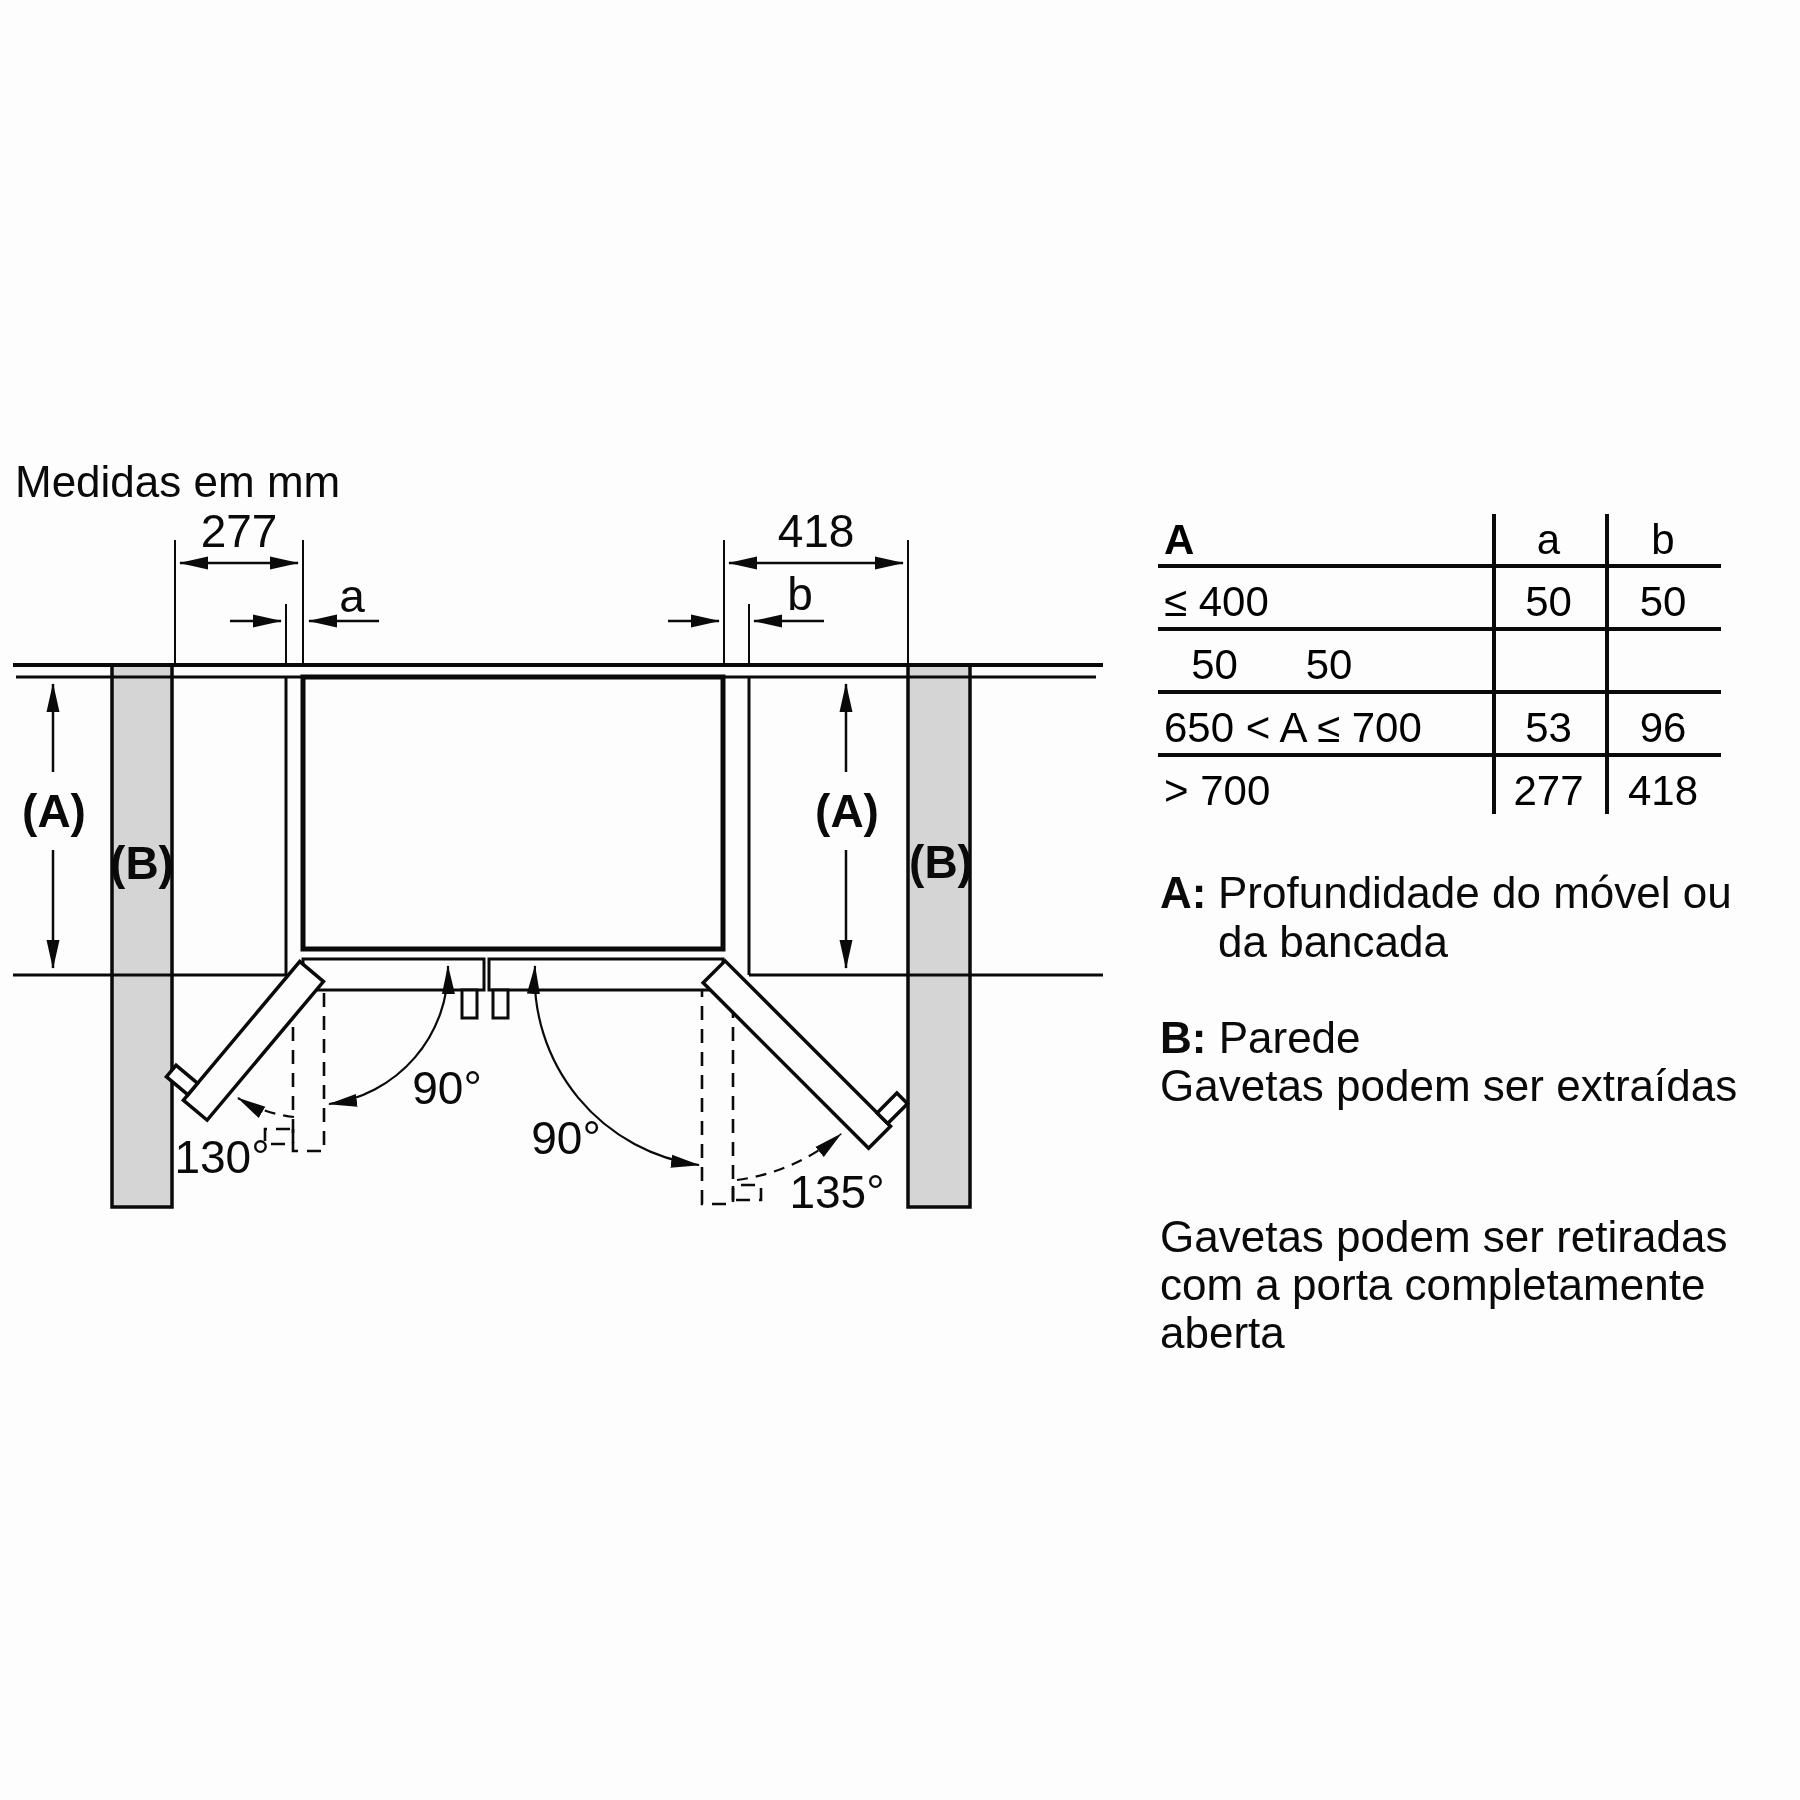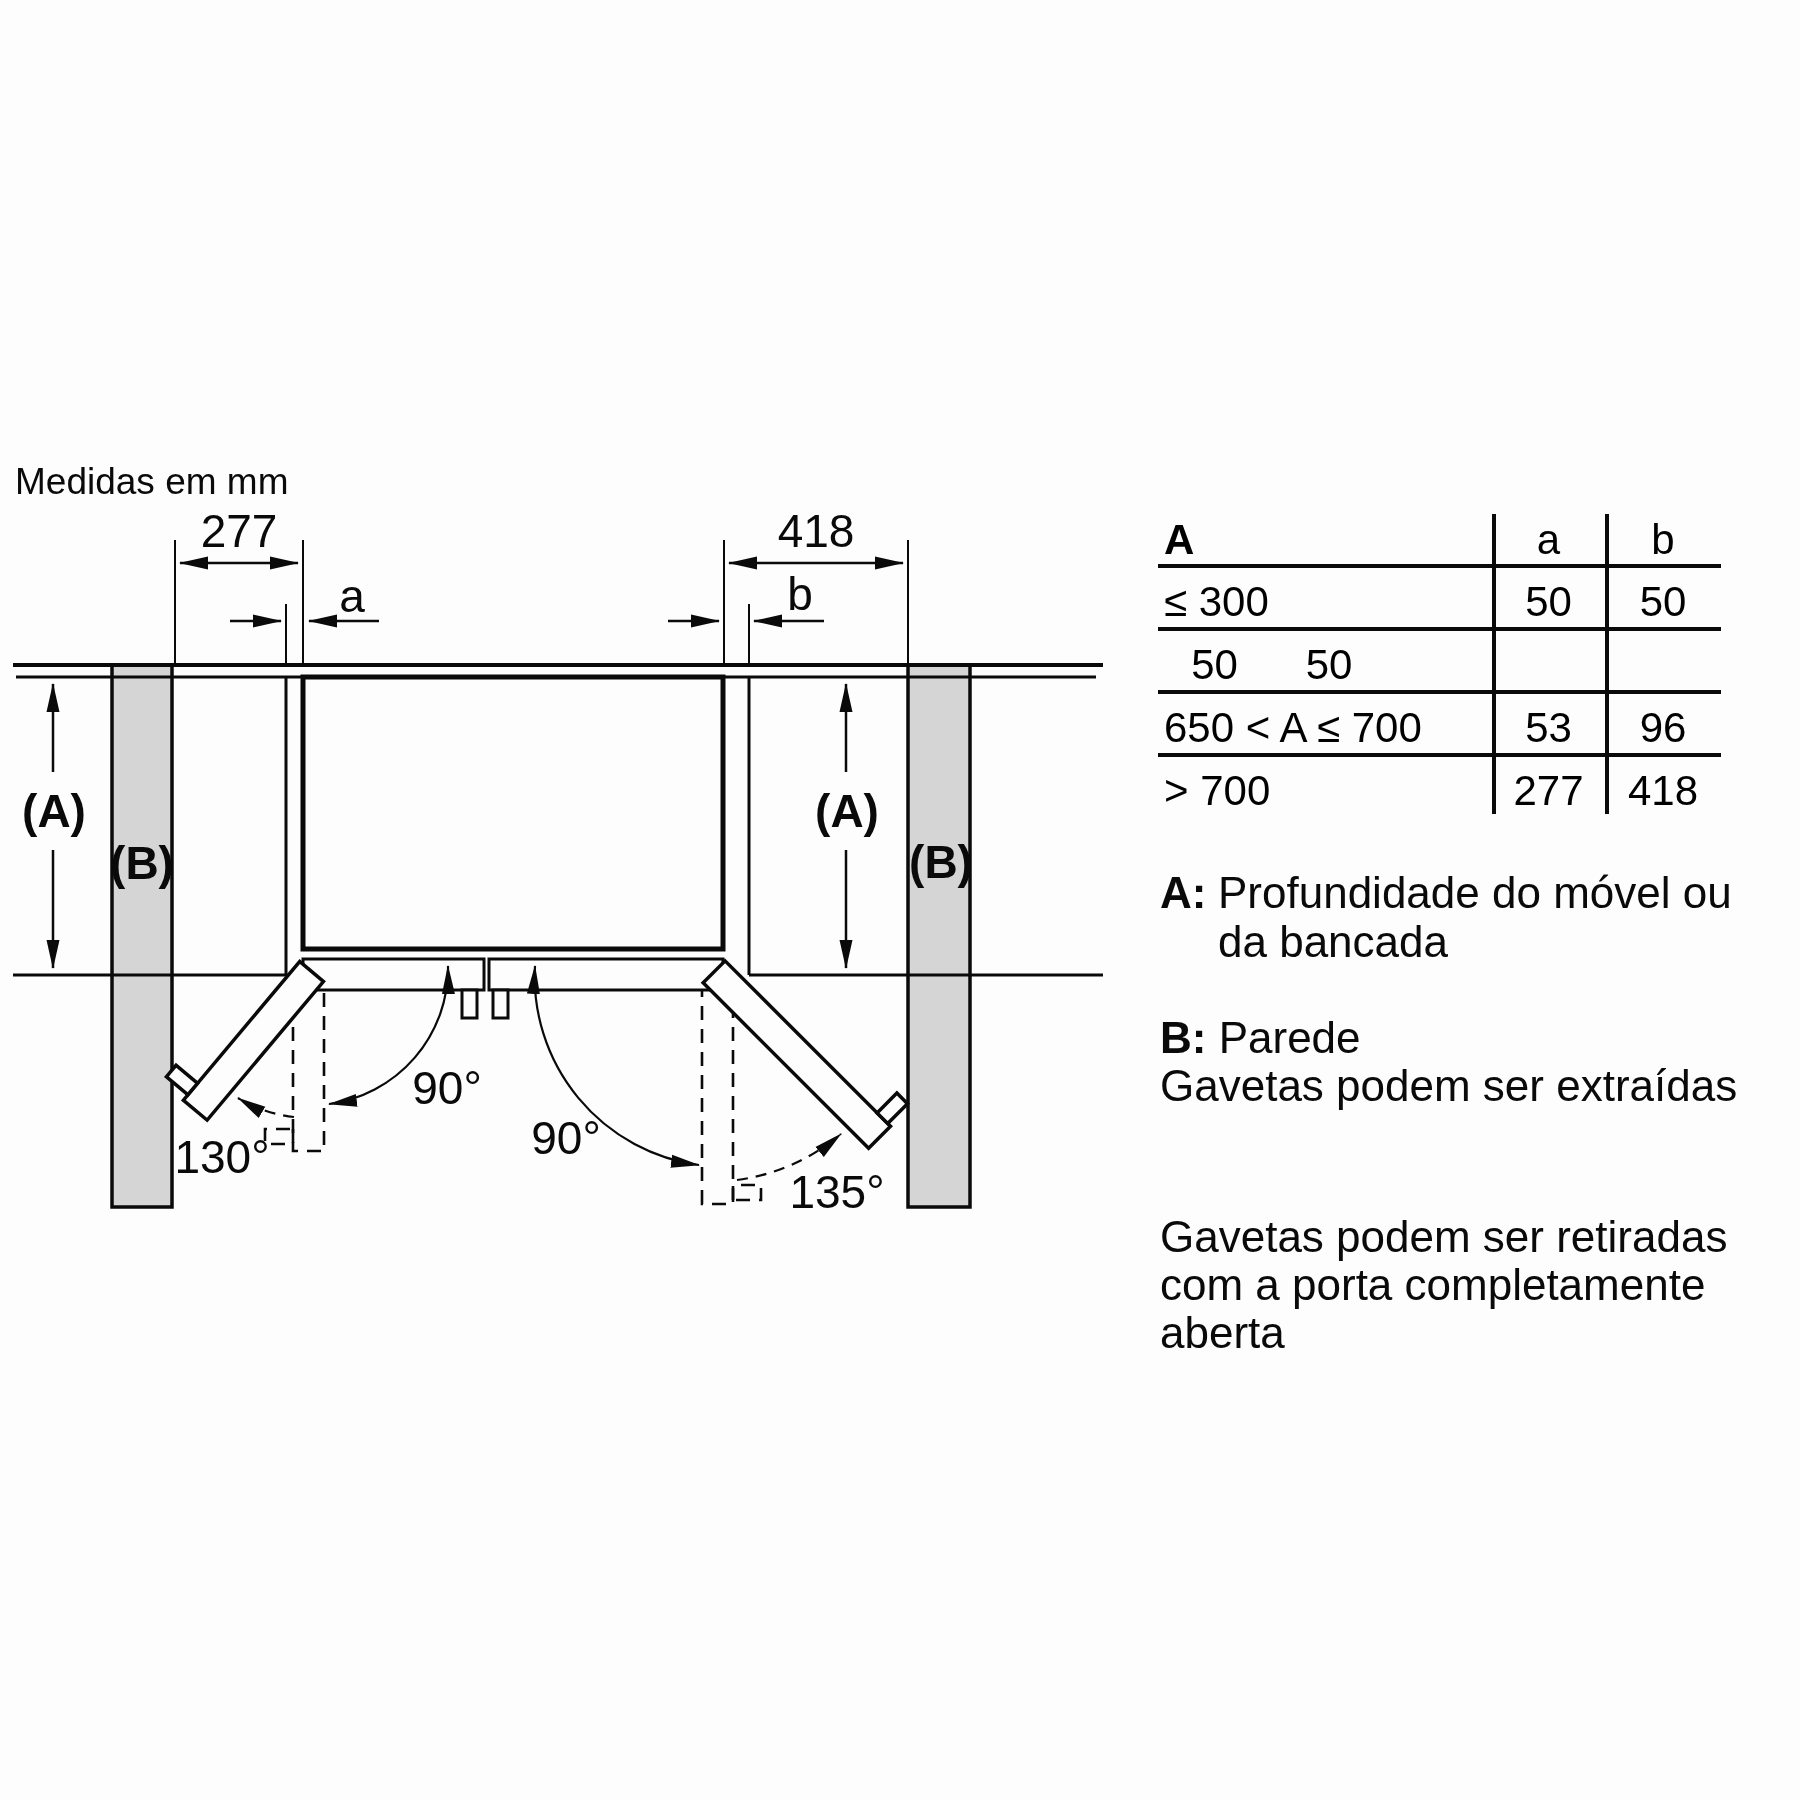--- a/index.html
+++ b/index.html
@@ -3,21 +3,21 @@
 <meta charset="utf-8">
 <style>
   html,body { margin:0; padding:0; }
   body { font-family: "Liberation Sans", sans-serif; background:#fff; }
   #canvas {
     position:relative; width:1800px; height:1800px;
     background:#fdfdfd; overflow:hidden; color:#000;
   }
   .title {
     position:absolute; left:15px; top:459px;
-    font-size:37px; line-height:46px; color:#0a0a0a; white-space:nowrap;
+    font-size:44px; line-height:46px; color:#0a0a0a; white-space:nowrap;
   }
   
   #diagram { position:absolute; left:0; top:500px; }
   #diagram text {
     font-family:"Liberation Sans", sans-serif;
     font-size:46px; fill:#0a0a0a;
   }
   #diagram text.blab { font-weight:bold; }
   .ln { stroke:#0a0a0a; fill:none; }
   .solidfill { fill:#fdfdfd; stroke:#0a0a0a; }
@@ -158,21 +158,21 @@
         </div>
       <div class="c1">
           <span>a</span>
         </div>
       <div class="c2">
           <span>b</span>
         </div>
     </div>
     <div class="trow" style="top:56px;">
       <div class="c0">
-          <span>≤ 300</span>
+          <span>≤ 400</span>
         </div>
       <div class="c1">
           <span>50</span>
         </div>
       <div class="c2">
           <span>50</span>
         </div>
     </div>
     <div class="trow" style="top:119px;">
       <div class="c1">

